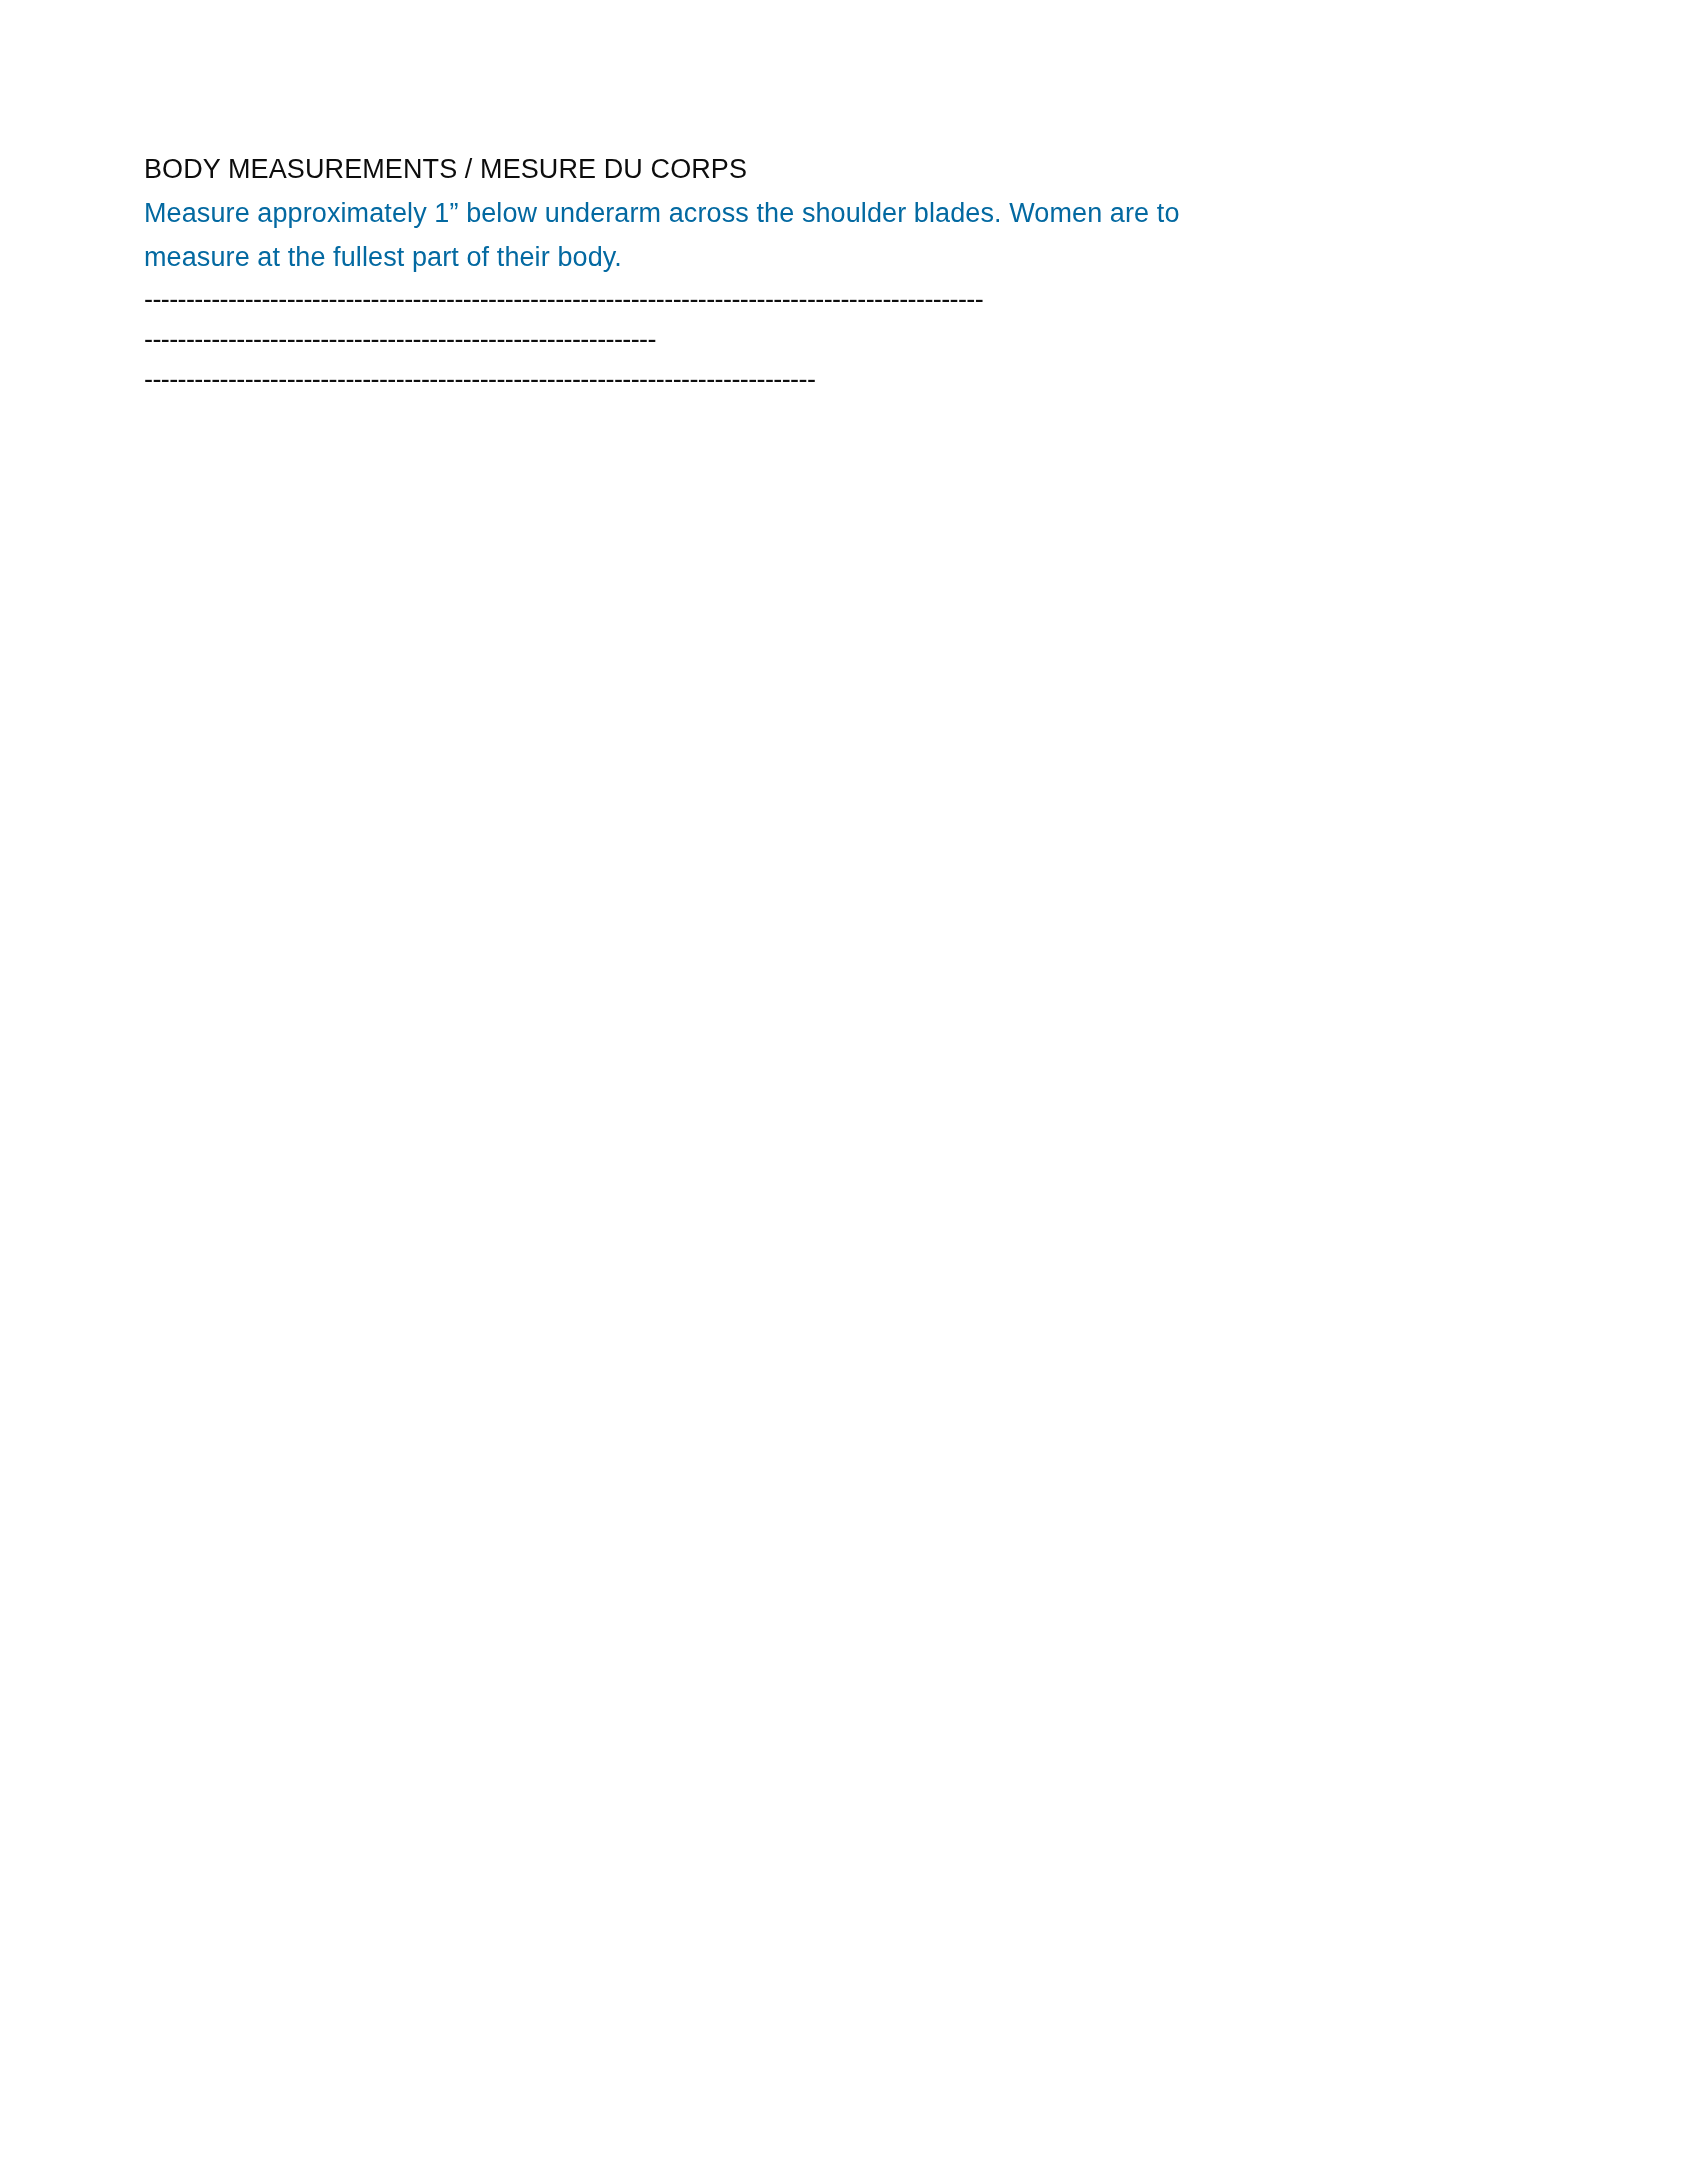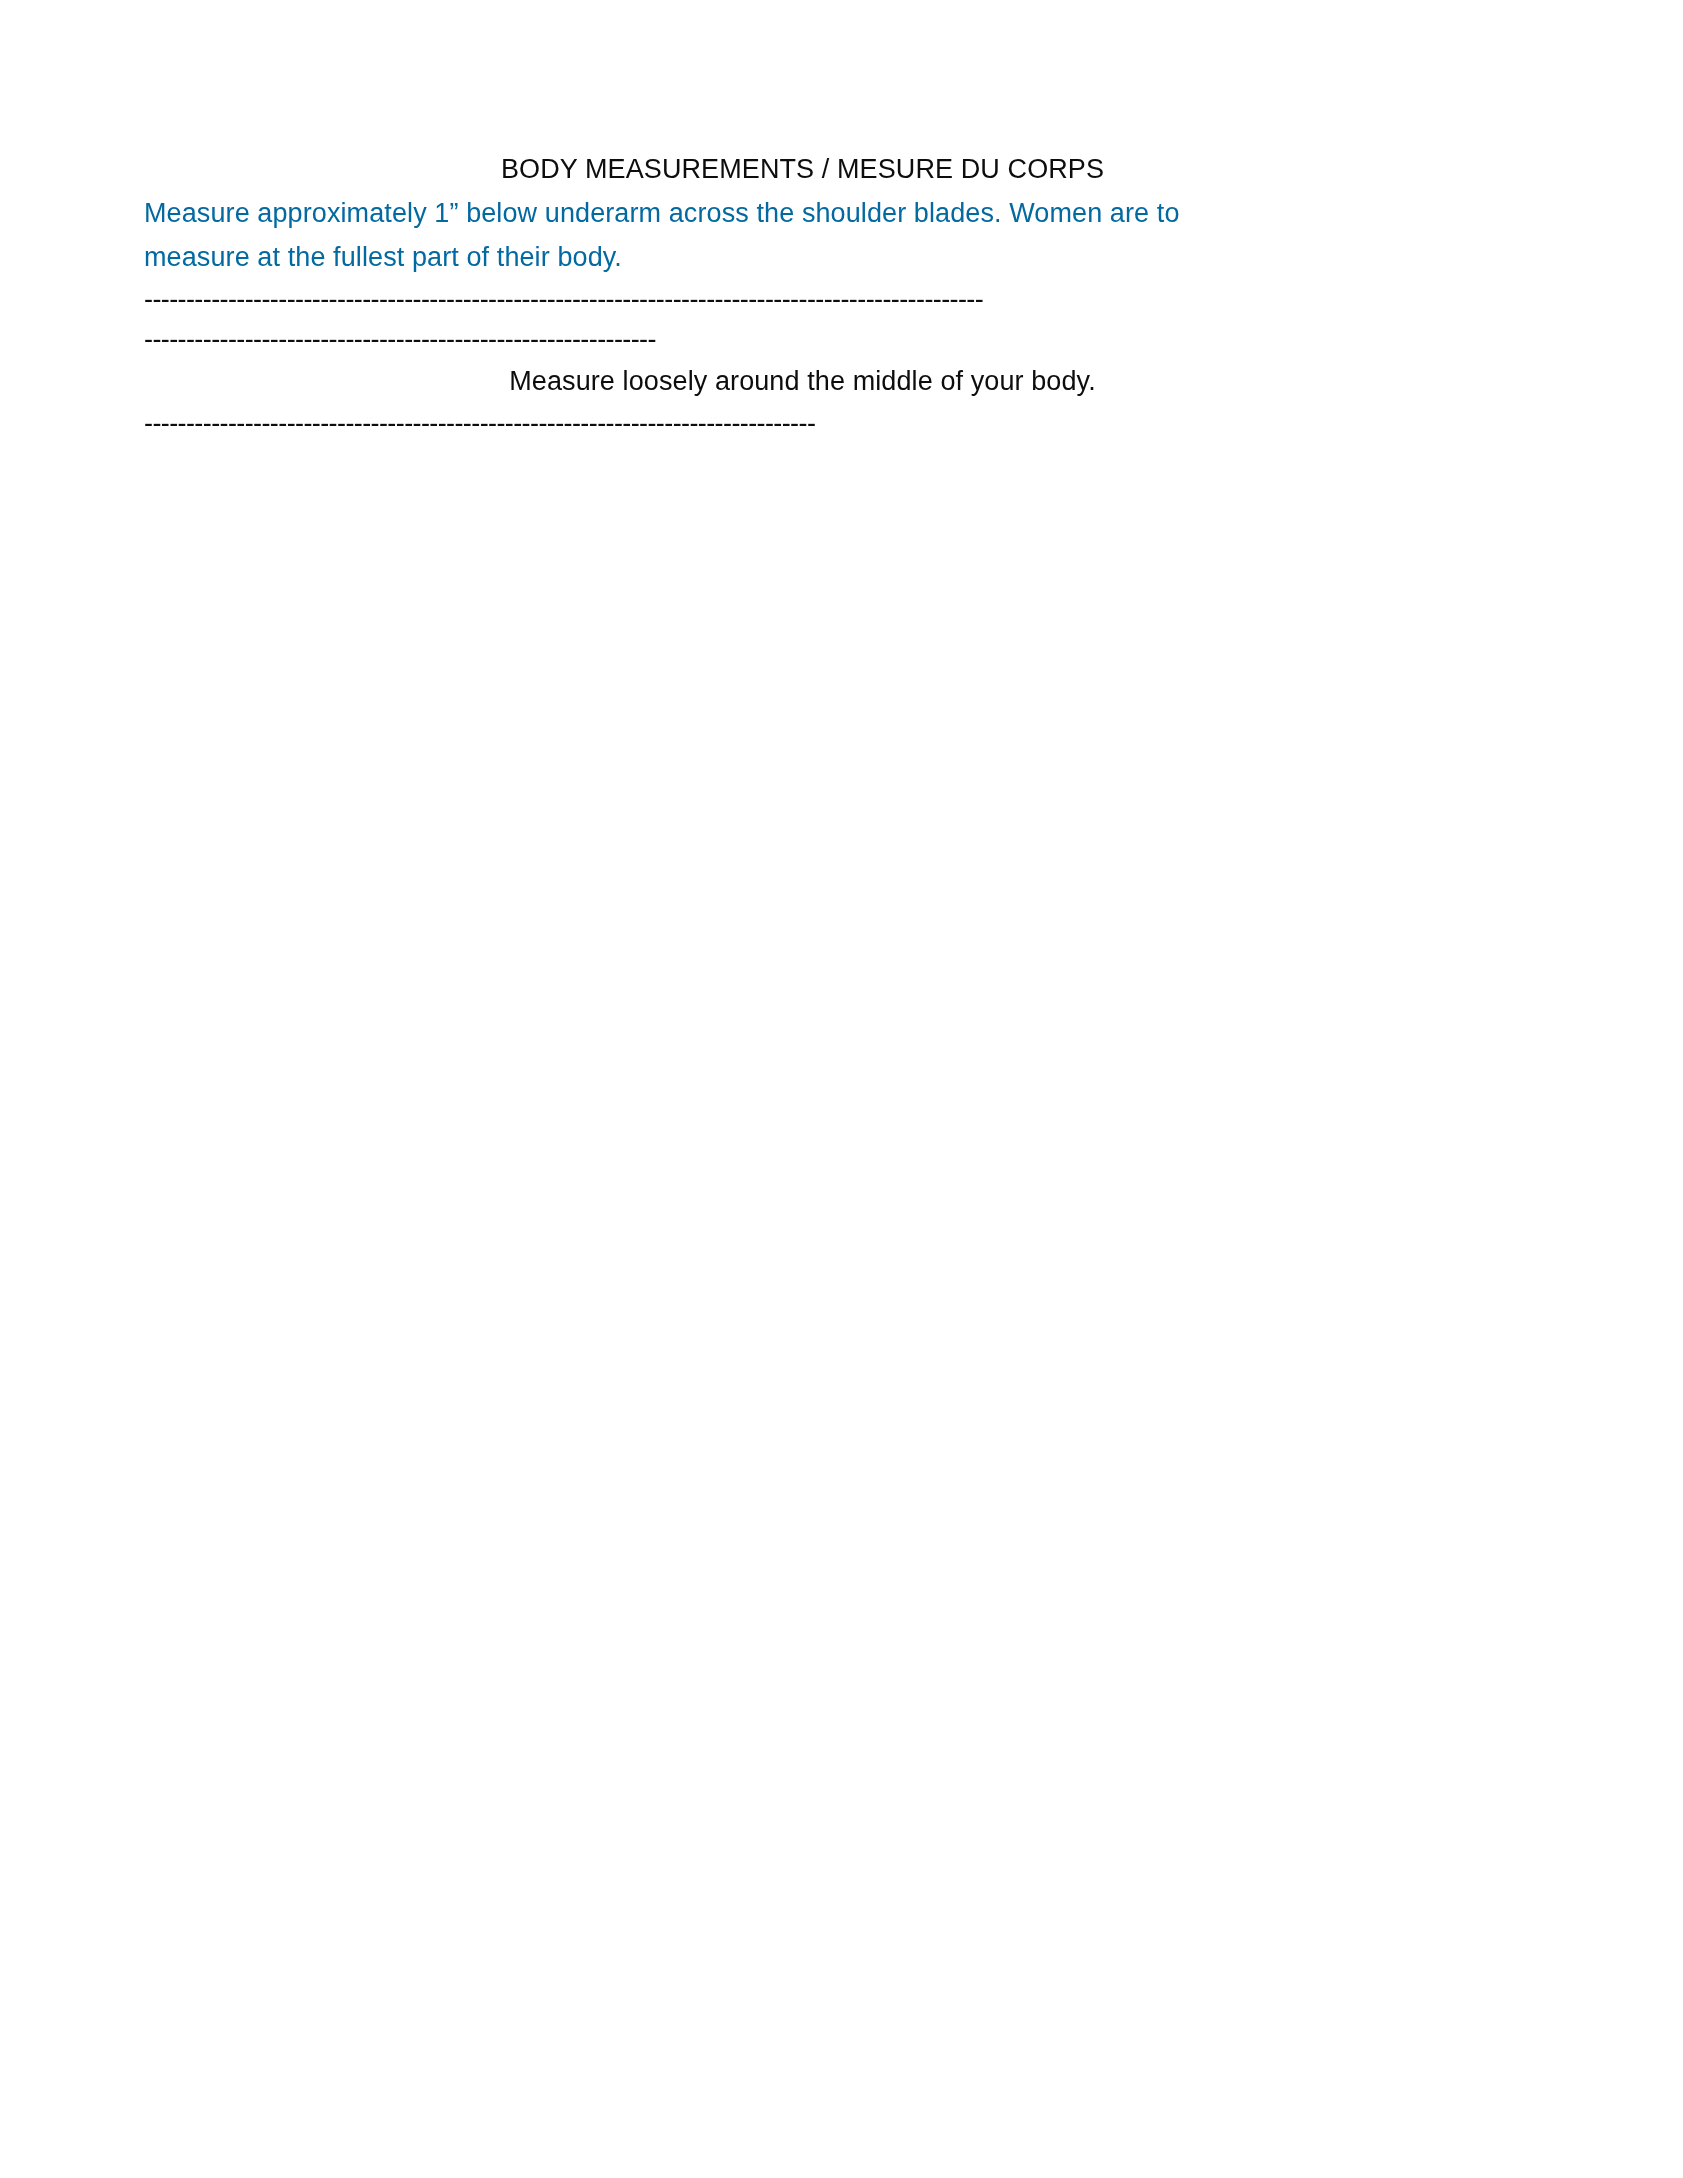--- a/index.html
+++ b/index.html
@@ -26,21 +26,20 @@
     left: 144px;
     top: 147px;
     width: 1317px;
   }
   .line {
     font-size: 27px;
     line-height: 44px;
     color: #0d0d0d;
     letter-spacing: 0.1px;
     white-space: pre-wrap;
-    text-align: center;
   }
   .para {
     font-size: 27px;
     line-height: 44px;
     color: #0369a1;
     letter-spacing: 0.1px;
     max-width: 1143px;
   }
   .rule {
     font-size: 27px;
@@ -62,19 +61,18 @@
 
     <div class="para">Measure approximately 1” below underarm across the shoulder blades. Women are to measure at the fullest part of their body.</div>
 
     <div class="rule">----------------------------------------------------------------------------------------------------</div>
 
 
     <div class="rule">-------------------------------------------------------------</div>
 
 
 
-    <div class="line">Measure loosely around the middle of your body.</div>
 
     <div class="rule">--------------------------------------------------------------------------------</div>
 
   </div>
 </div>
 
 
 </body></html>

